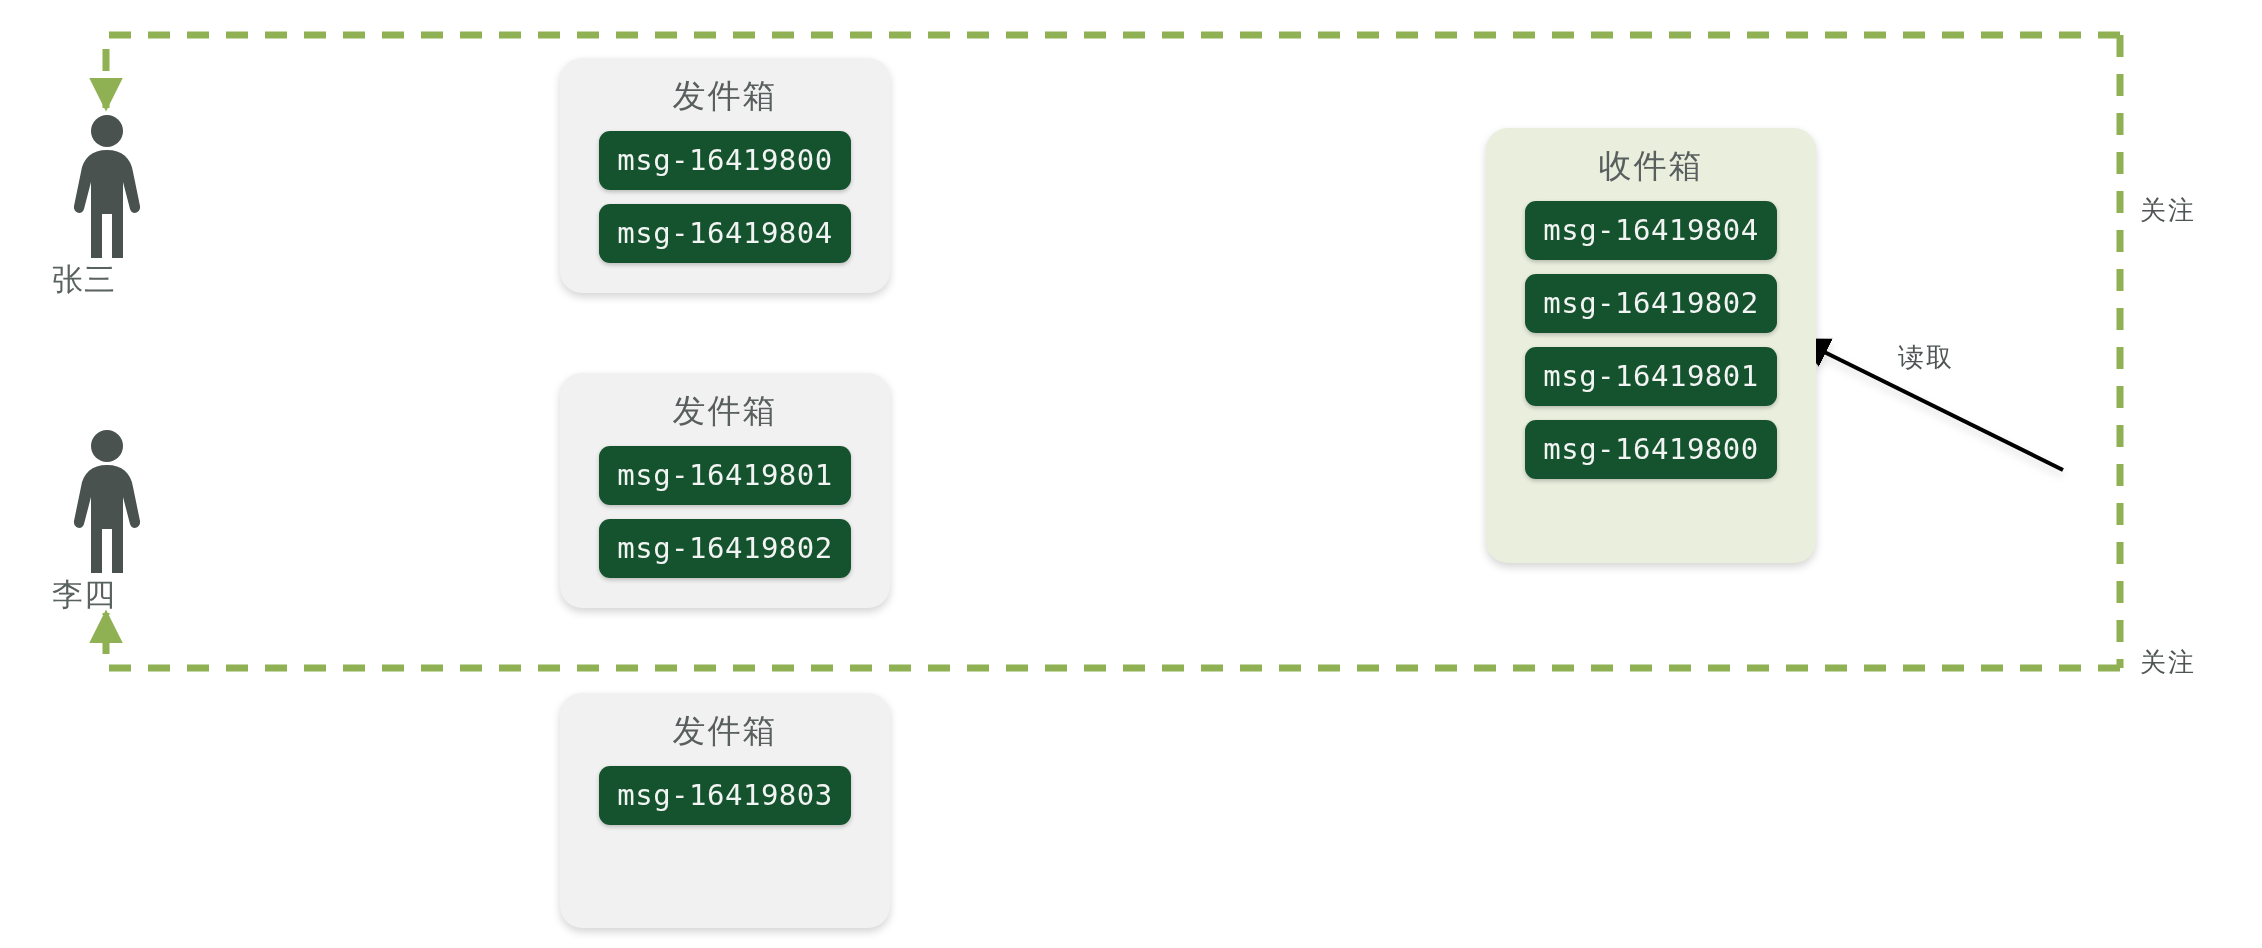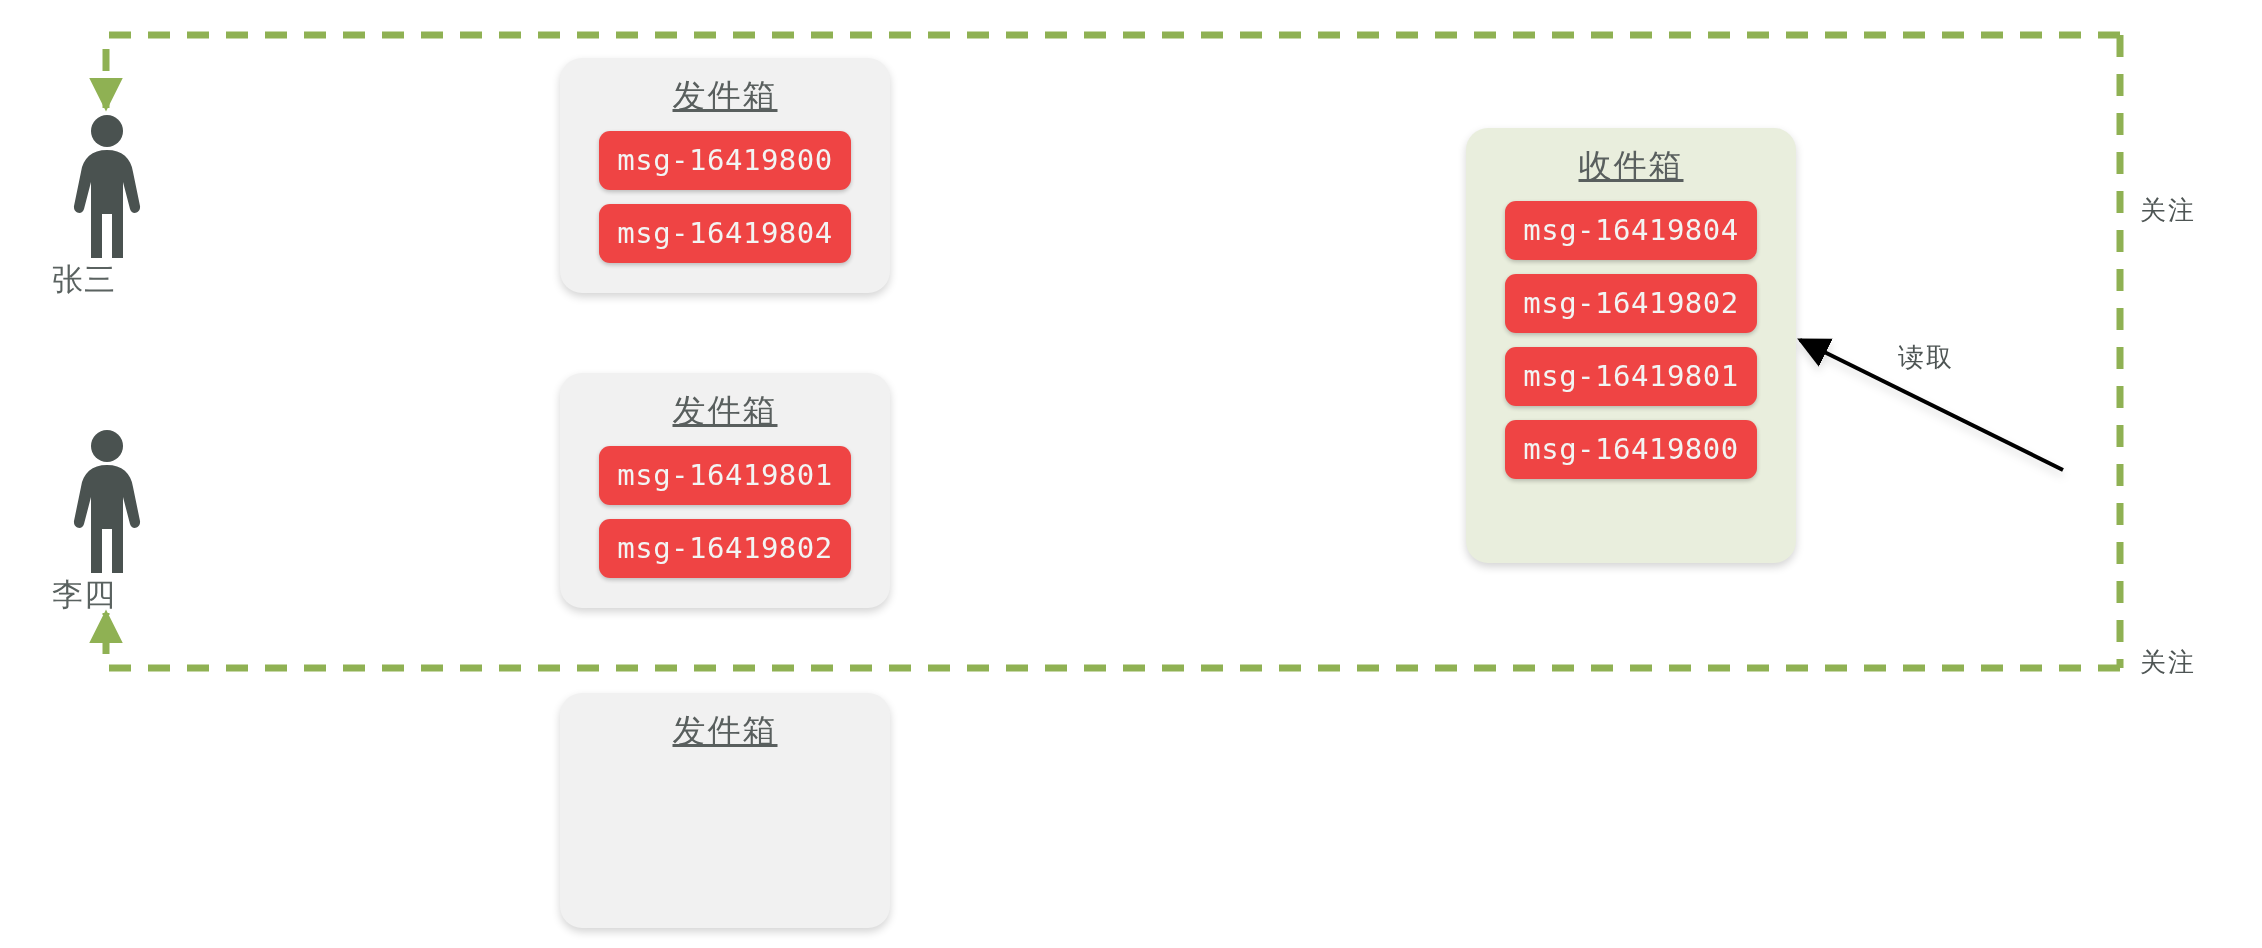--- a/index.html
+++ b/index.html
@@ -50,39 +50,38 @@
   .card {
     position: absolute;
     border-radius: 22px;
     box-shadow: 0 4px 9px rgba(0,0,0,0.17);
     display: flex;
     flex-direction: column;
     align-items: center;
     padding: 16px 22px 22px 22px;
   }
   .card.outbox { background: #f1f1f1; }
-  .card.inbox  { background: #e9eedd; }
+  .card.inbox  { background: #e9eedd; margin-left: 20px; }
 
   .card-title {
     font-size: 33px;
     color: #595f5e;
     letter-spacing: 2px;
     margin-bottom: 12px;
     white-space: nowrap;
-    text-decoration: underline;
   }
   .chip-stack {
     display: flex;
     flex-direction: column;
     gap: 14px;
     width: 100%;
     align-items: center;
   }
   .chip {
-    background: #ef4444;
+    background: #14532d;
     color: #f2f4f3;
     border-radius: 11px;
     font-family: "DejaVu Sans Mono", "Liberation Mono", monospace;
     font-size: 29px;
     letter-spacing: 0.5px;
     padding: 12px 18px 13px 18px;
     text-align: right;
     white-space: nowrap;
     box-shadow: 0 2px 4px rgba(0,0,0,0.22);
   }
@@ -172,20 +171,23 @@
   <div class="card outbox" style="left:560px; top:373px; width:330px; height:235px;">
     <div class="card-title">发件箱</div>
     <div class="chip-stack">
       <div class="chip">msg-16419801</div>
       <div class="chip">msg-16419802</div>
     </div>
   </div>
 
   <div class="card outbox" style="left:560px; top:693px; width:330px; height:235px;">
     <div class="card-title">发件箱</div>
+    <div class="chip-stack">
+      <div class="chip">msg-16419803</div>
+    </div>
   </div>
 
   <div class="card inbox" style="left:1466px; top:128px; width:330px; height:435px;">
     <div class="card-title">收件箱</div>
     <div class="chip-stack">
       <div class="chip">msg-16419804</div>
       <div class="chip">msg-16419802</div>
       <div class="chip">msg-16419801</div>
       <div class="chip">msg-16419800</div>
     </div>

